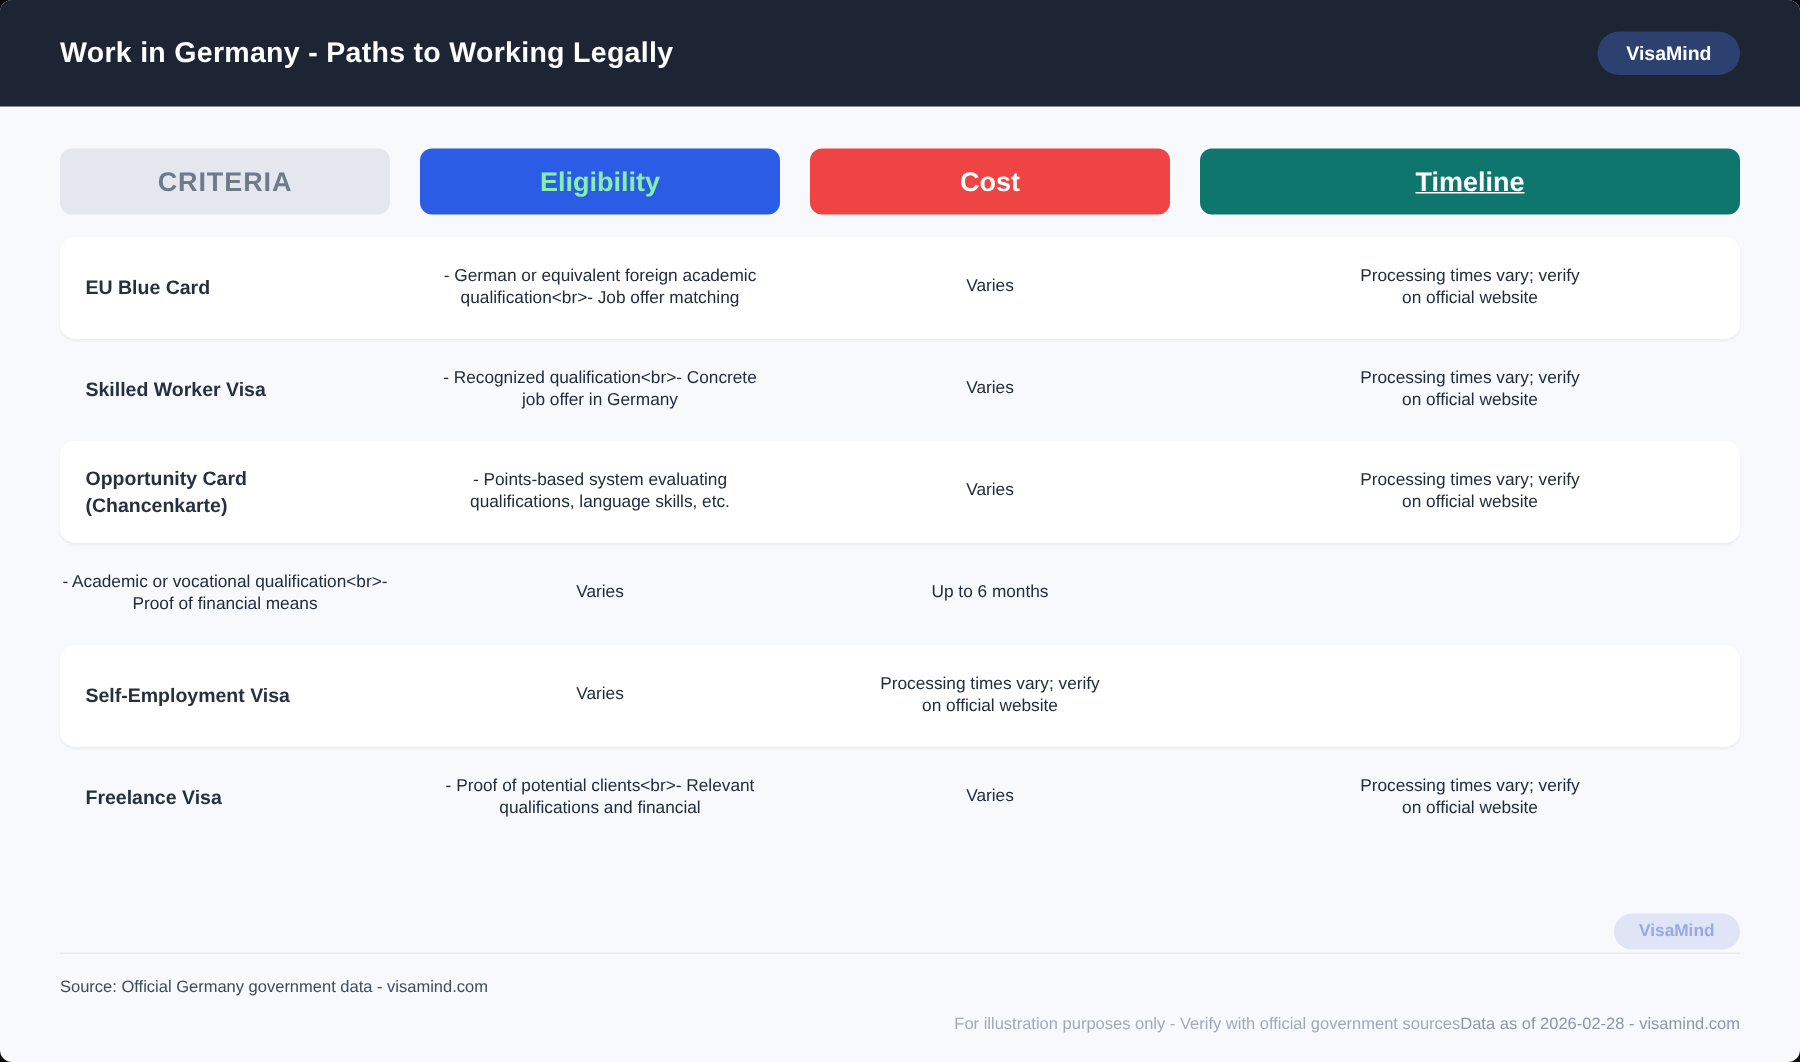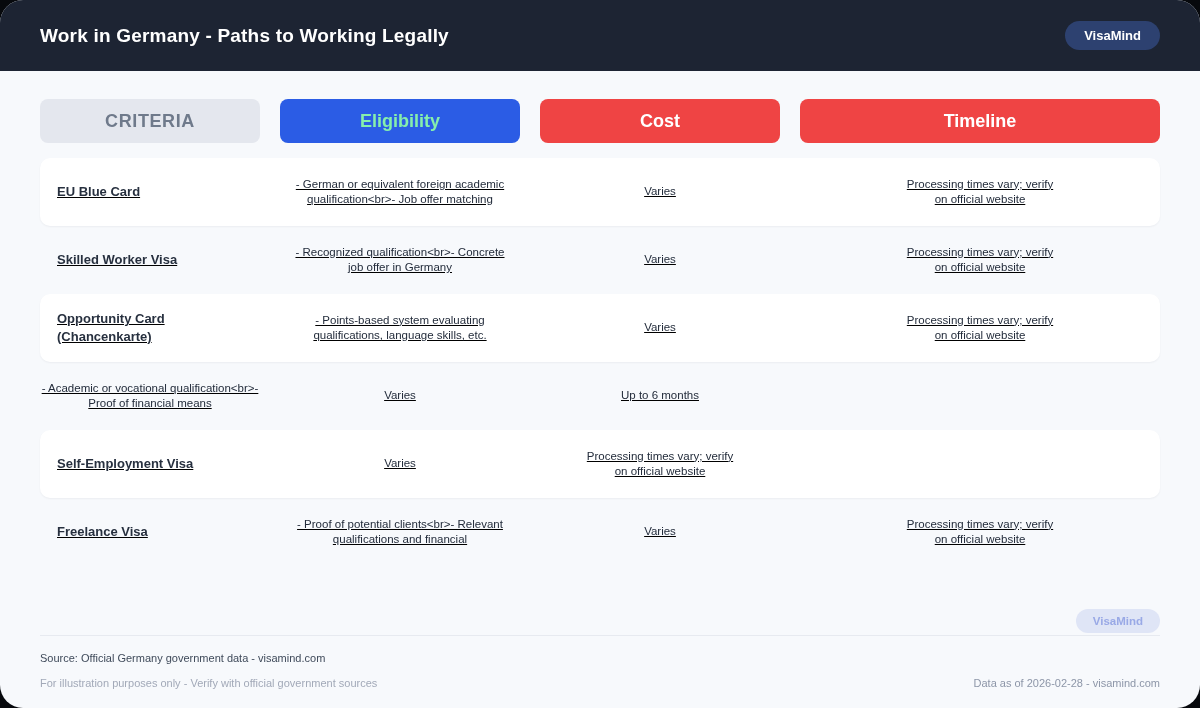--- a/index.html
+++ b/index.html
@@ -5,21 +5,21 @@
   html, body { margin: 0; padding: 0; }
   body {
     background: #07090d;
     font-family: "Liberation Sans", sans-serif;
     width: 1200px;
     height: 708px;
   }
   .card {
     width: 1200px;
     height: 708px;
-    border-radius: 23px;
+    border-radius: 8px;
     overflow: hidden;
     background: #f7f9fc;
     box-sizing: border-box;
   }
   .topbar {
     height: 71px;
     background: #1d2433;
     display: flex;
     align-items: center;
     justify-content: space-between;
@@ -60,26 +60,25 @@
     justify-content: center;
     font-size: 18px;
     font-weight: bold;
     border: none;
     cursor: pointer;
     font-family: "Liberation Sans", sans-serif;
   }
   .pill-criteria { background: #e4e7ee; color: #6f7a8b; letter-spacing: 0.6px; }
   .pill-eligibility { background: #2b5ce5; color: #86efac; }
   .pill-cost { background: #ef4444; color: #ffffff; }
-  .pill-timeline { background: #ef4444; color: #ffffff; }
+  .pill-timeline { background: #0f766e; color: #ffffff; text-decoration: underline; }
   .rows { margin-top: 15px; }
   .row {
     height: 68px;
     align-items: center;
-    text-decoration: underline;
   }
   .row.white {
     background: #ffffff;
     border-radius: 10px;
     box-shadow: 0 1px 2px rgba(16,24,40,0.05);
   }
   .cell-criteria {
     font-weight: bold;
     font-size: 13px;
     color: #27303f;
@@ -112,21 +111,21 @@
     border-top: 1px solid #e7eaf0;
     margin: 2px 0 0 0;
   }
   .source-line {
     margin-top: 16px;
     font-size: 11px;
     color: #3f4a5a;
   }
   .footer-line {
     display: flex;
-    justify-content: space-between;
+    justify-content: flex-end;
     align-items: center;
     margin-top: 13px;
     font-size: 11px;
   }
   .disclaimer { color: #a2a9b8; }
   .data-asof { color: #8d96a8; }
 </style>
 </head>
 <body>
 

